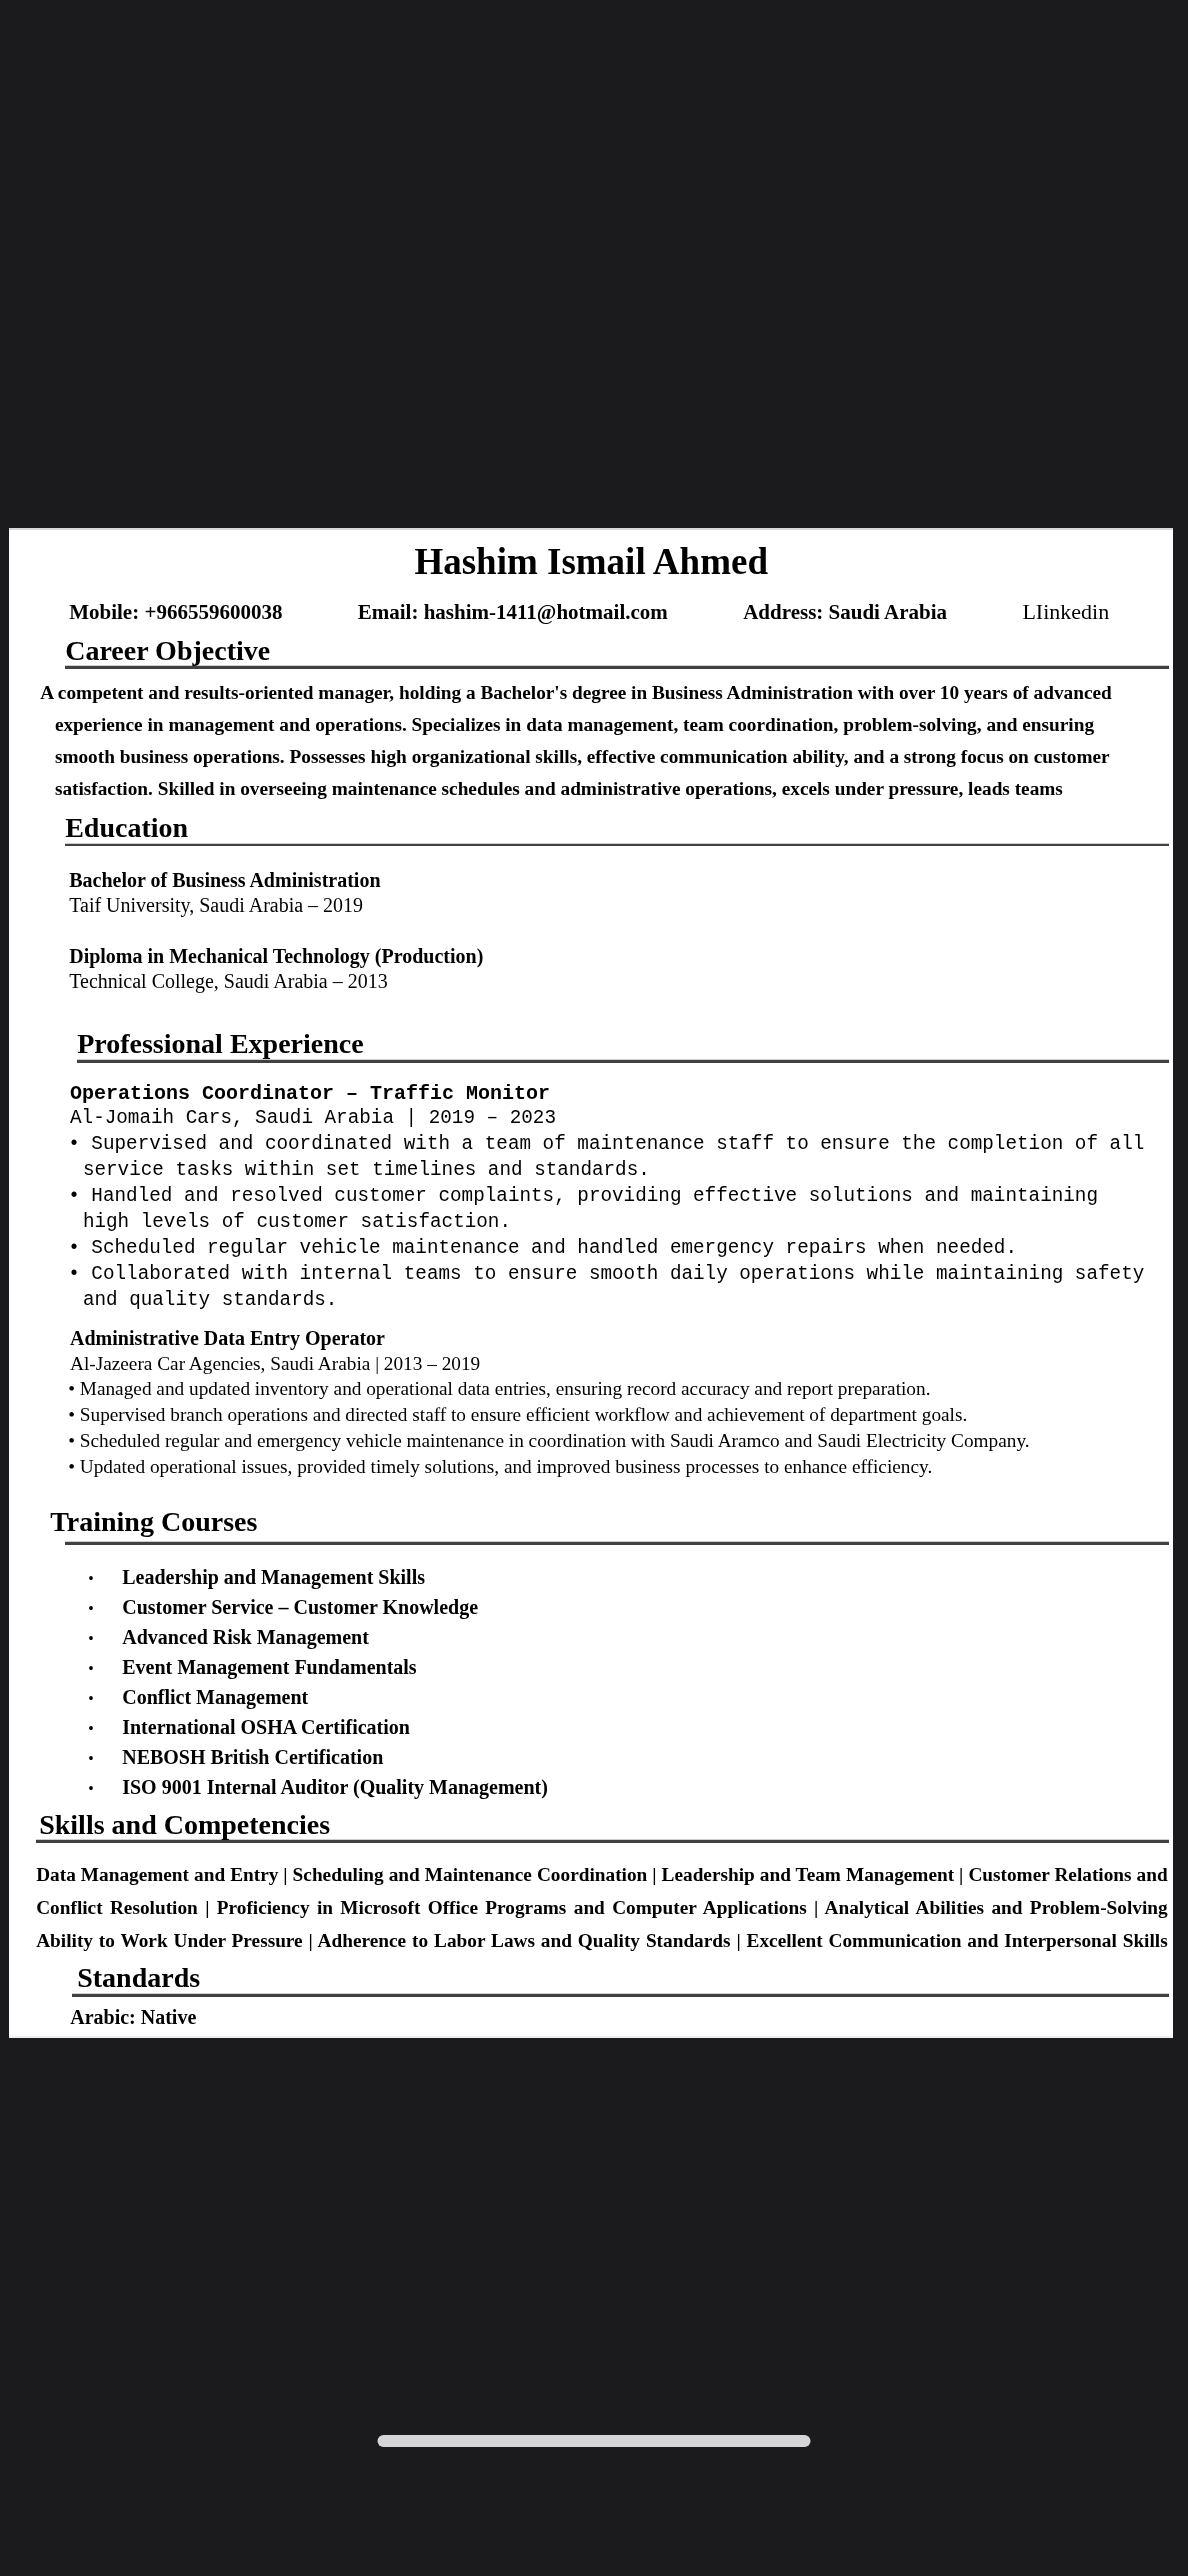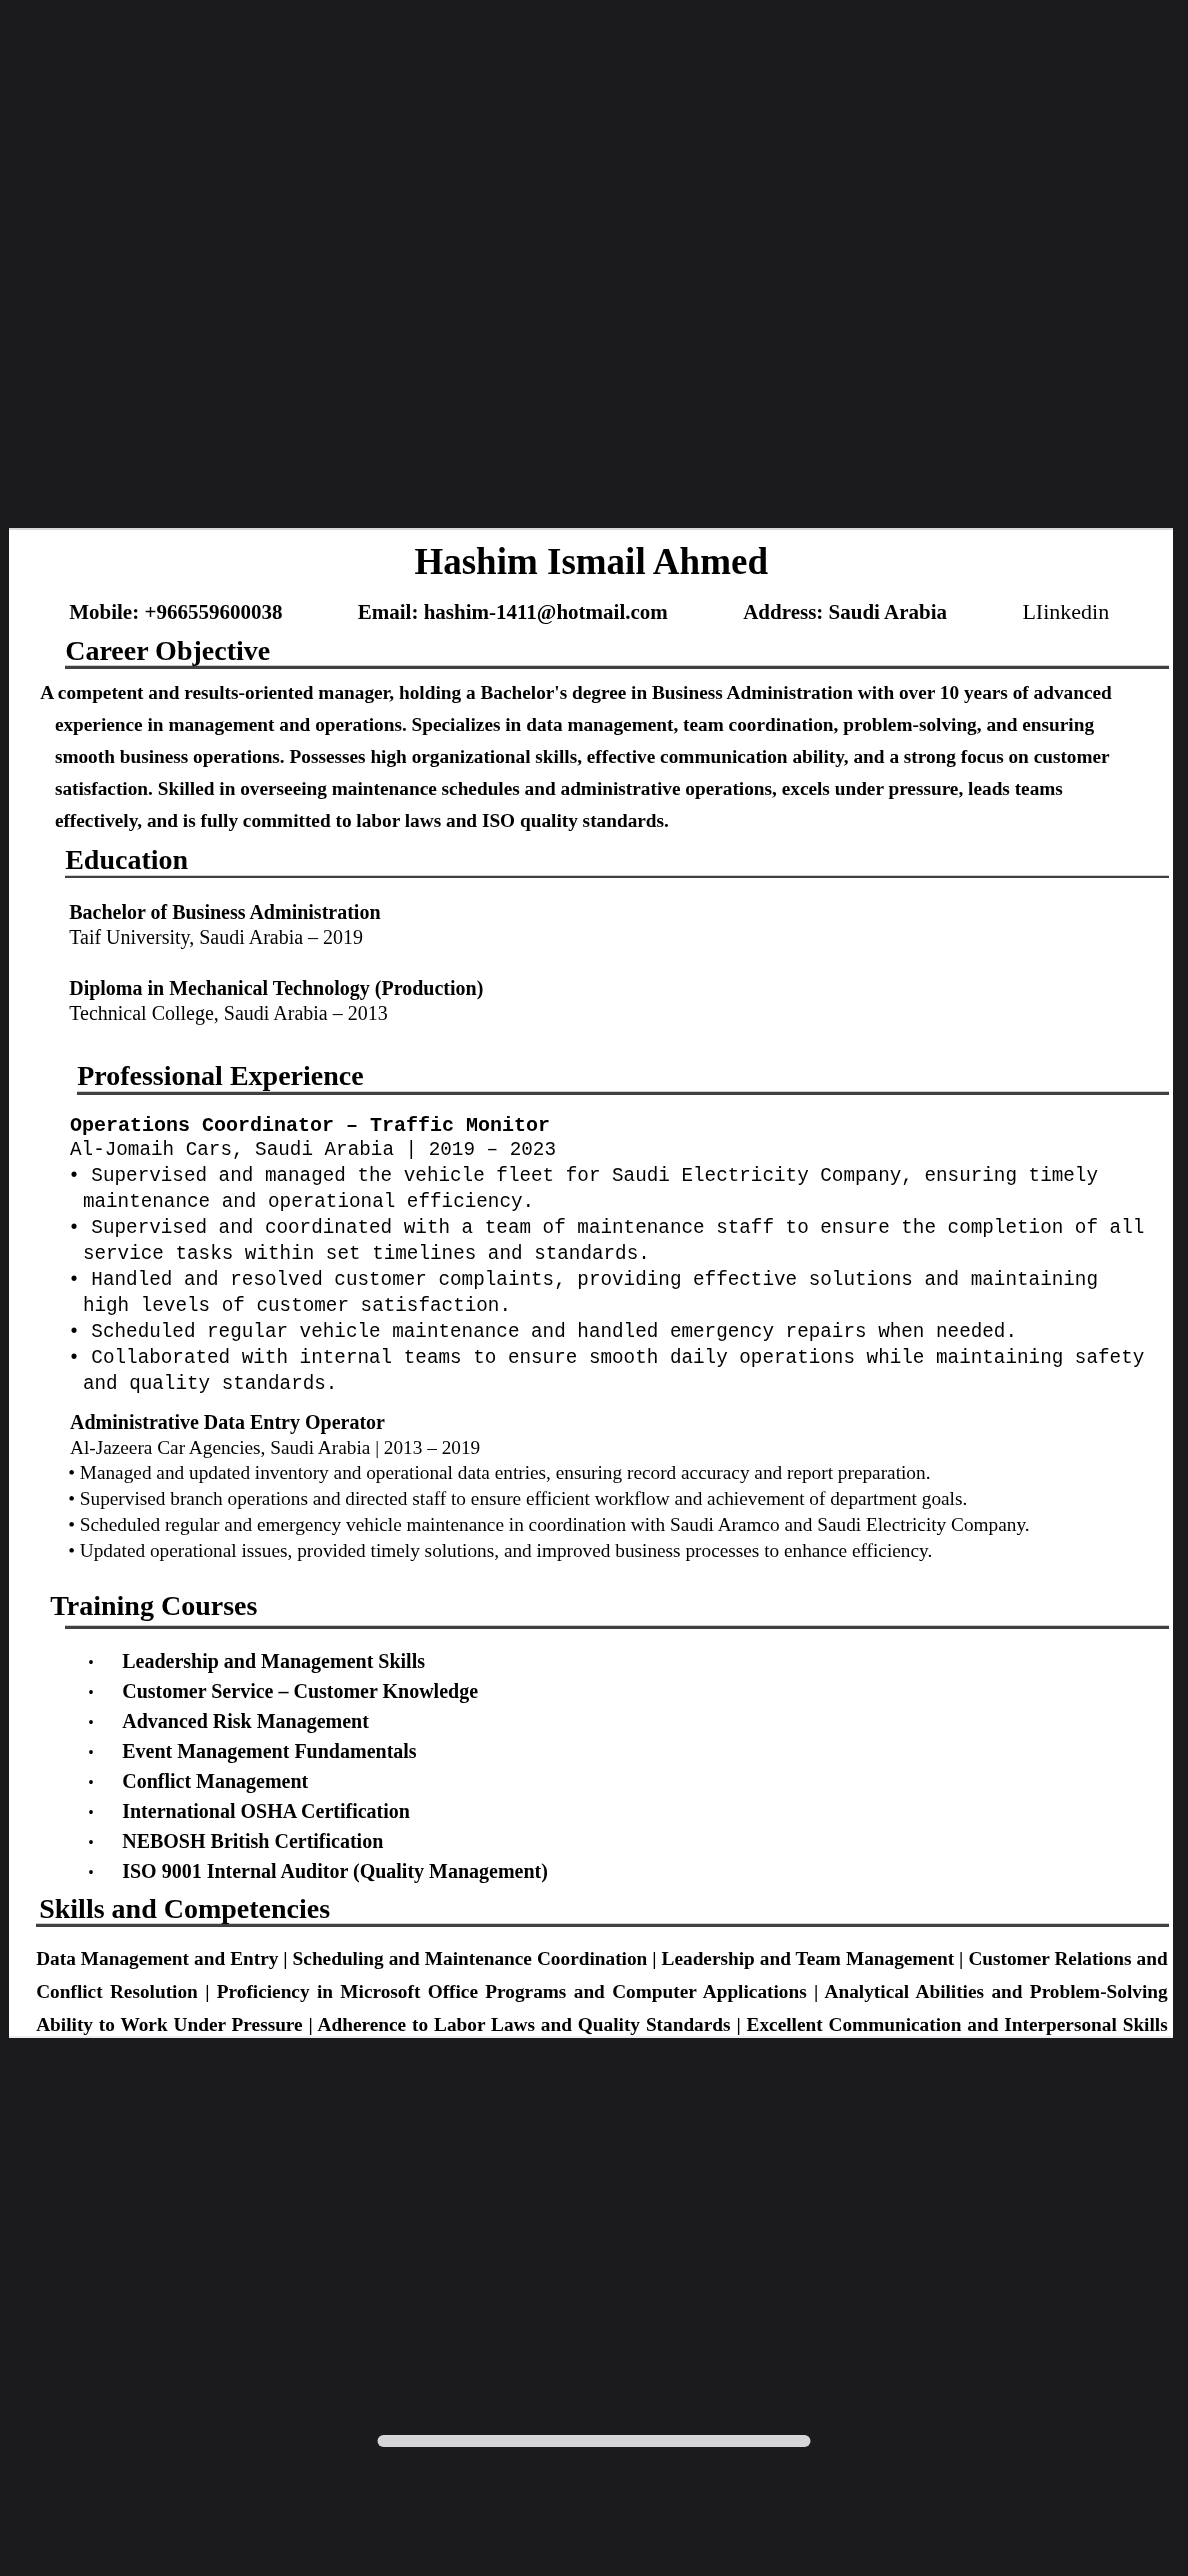--- a/index.html
+++ b/index.html
@@ -96,21 +96,20 @@
     </div>
 
     <h2 class="sec-head head-career">Career Objective</h2>
     <div class="rule"></div>
 
     <div class="objective">
       <div class="obj-line">A competent and results-oriented manager, holding a Bachelor's degree in Business Administration with over 10 years of advanced</div>
       <div class="obj-line cont">experience in management and operations. Specializes in data management, team coordination, problem-solving, and ensuring</div>
       <div class="obj-line cont">smooth business operations. Possesses high organizational skills, effective communication ability, and a strong focus on customer</div>
       <div class="obj-line cont">satisfaction. Skilled in overseeing maintenance schedules and administrative operations, excels under pressure, leads teams</div>
-      <div class="obj-line cont">effectively, and is fully committed to labor laws and ISO quality standards.</div>
     </div>
 
     <h2 class="sec-head head-education">Education</h2>
     <div class="rule"></div>
 
     <div class="edu-entry first">
       <div class="edu-degree">Bachelor of Business Administration</div>
       <div class="edu-school">Taif University, Saudi Arabia – 2019</div>
     </div>
     <div class="edu-entry second">
@@ -118,21 +117,20 @@
       <div class="edu-school">Technical College, Saudi Arabia – 2013</div>
     </div>
 
     <h2 class="sec-head head-experience">Professional Experience</h2>
     <div class="rule rule-experience"></div>
 
     <div class="job first">
       <div class="job-title">Operations Coordinator – Traffic Monitor</div>
       <div class="job-company">Al-Jomaih Cars, Saudi Arabia | 2019 – 2023</div>
       <div class="job-bullets">
-        <div><span class="blt">•</span> <span>Supervised and managed the vehicle fleet for Saudi Electricity Company, ensuring timely maintenance and operational efficiency.</span></div>
         <div><span class="blt">•</span> <span>Supervised and coordinated with a team of maintenance staff to ensure the completion of all service tasks within set timelines and standards.</span></div>
         <div><span class="blt">•</span> <span>Handled and resolved customer complaints, providing effective solutions and maintaining high levels of customer satisfaction.</span></div>
         <div><span class="blt">•</span> <span>Scheduled regular vehicle maintenance and handled emergency repairs when needed.</span></div>
         <div><span class="blt">•</span> <span>Collaborated with internal teams to ensure smooth daily operations while maintaining safety and quality standards.</span></div>
       </div>
     </div>
 
     <div class="job second">
       <div class="job-title">Administrative Data Entry Operator</div>
       <div class="job-company">Al-Jazeera Car Agencies, Saudi Arabia | 2013 – 2019</div>

